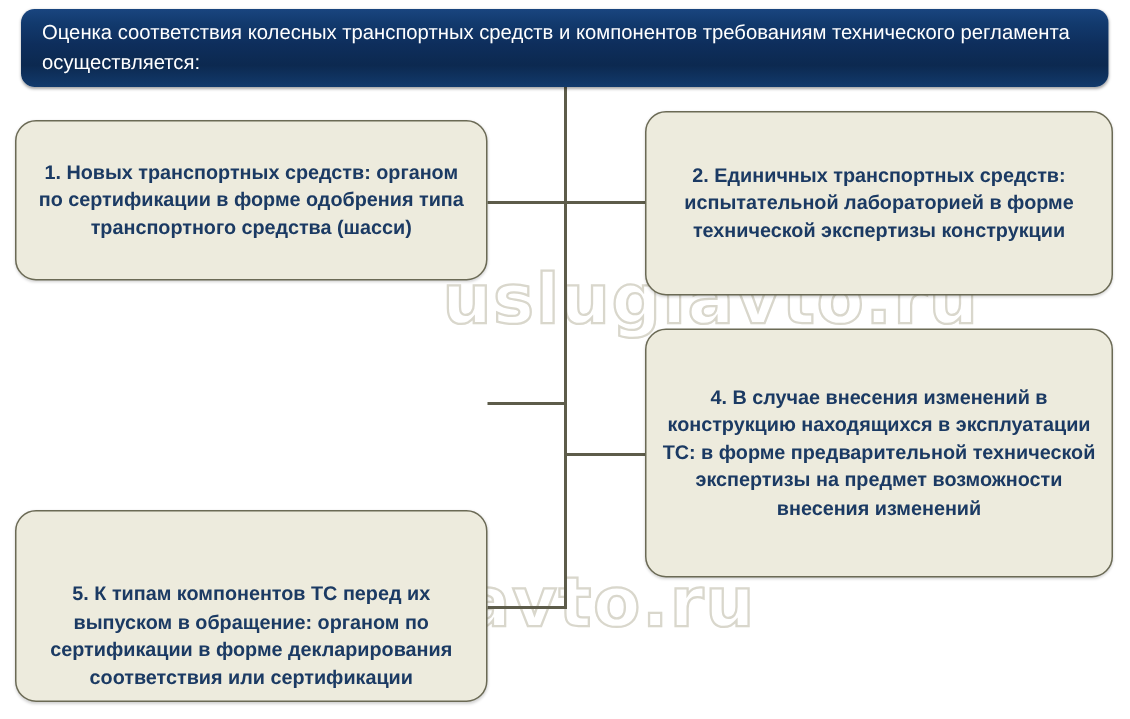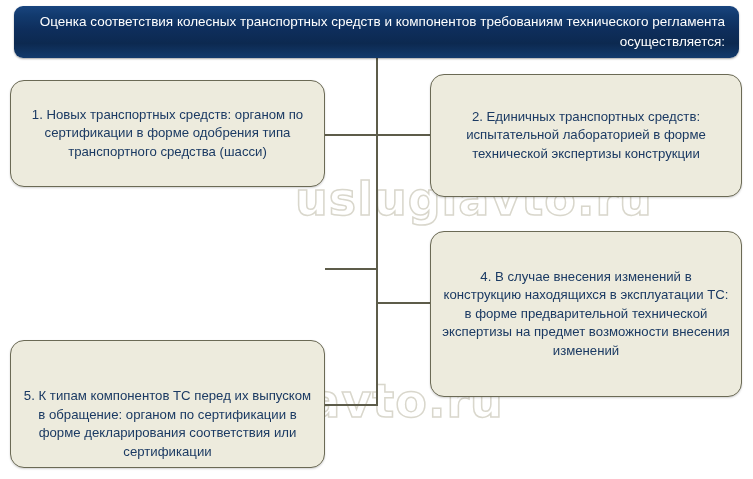--- a/index.html
+++ b/index.html
@@ -54,21 +54,21 @@
     box-shadow: 0 1px 2px rgba(0,0,0,.35);
     display: flex;
     align-items: center;
     justify-content: center;
     z-index: 4;
   }
   .header-text {
     color: #ffffff;
     font-size: 13.5px;
     line-height: 1.45;
-    text-align: right;
+    text-align: left;
     padding: 0 14px;
     font-weight: 400;
   }
 
   
   .line {
     position: absolute;
     background: #5d5c4a;
     z-index: 2;
   }
@@ -88,26 +88,26 @@
     font-size: 13.2px;
     line-height: 1.40;
     text-align: center;
     display: flex;
     align-items: center;
     justify-content: center;
     padding: 6px 10px;
     z-index: 3;
     box-shadow: 0 1px 2px rgba(0,0,0,.18);
   }
-  .node p { width: 100%; }
+  .node p { width: 100%; font-weight: bold; }
 
   .node-1 { left: 10px;  top: 80px;  width: 315px; height: 107px; }
   .node-2 { left: 430px; top: 74px;  width: 312px; height: 123px; }
   .node-3 { left: 10px;  top: 233px; width: 315px; height: 66px; }
-  .node-4 { left: 430px; top: 219px; width: 312px; height: 166px; margin-top: 12px; }
+  .node-4 { left: 430px; top: 219px; width: 312px; height: 166px; }
   .node-5 { left: 10px;  top: 340px; width: 315px; height: 128px; align-items: flex-end; }
 </style>
 </head>
 <body>
 
 <div id="canvas">
 
   <div class="watermark wm-1">uslugiavto.ru</div>
   <div class="watermark wm-2">uslugiavto.ru</div>
 

